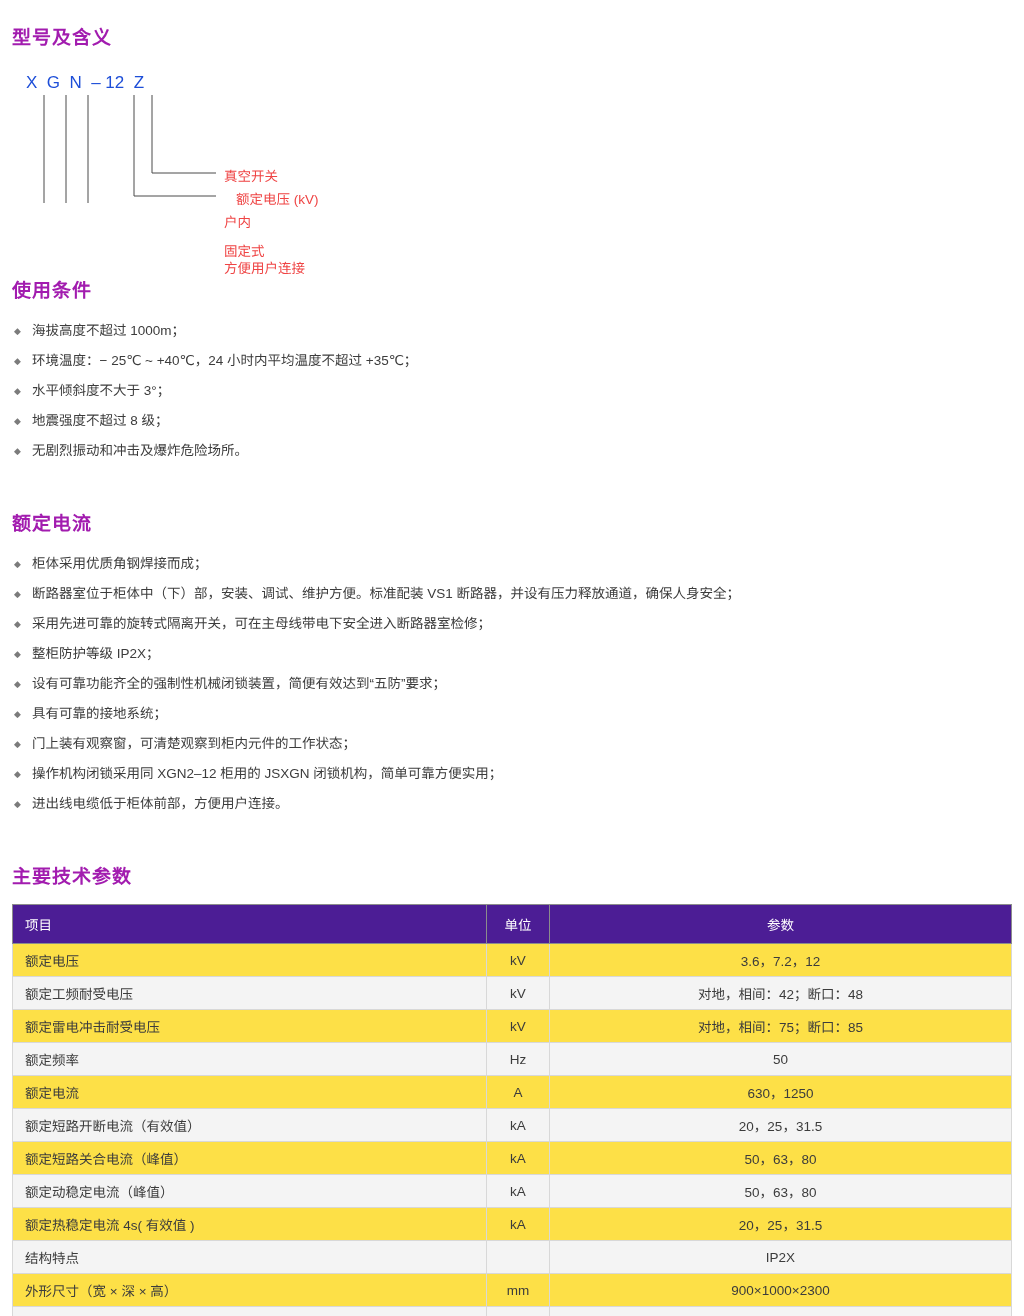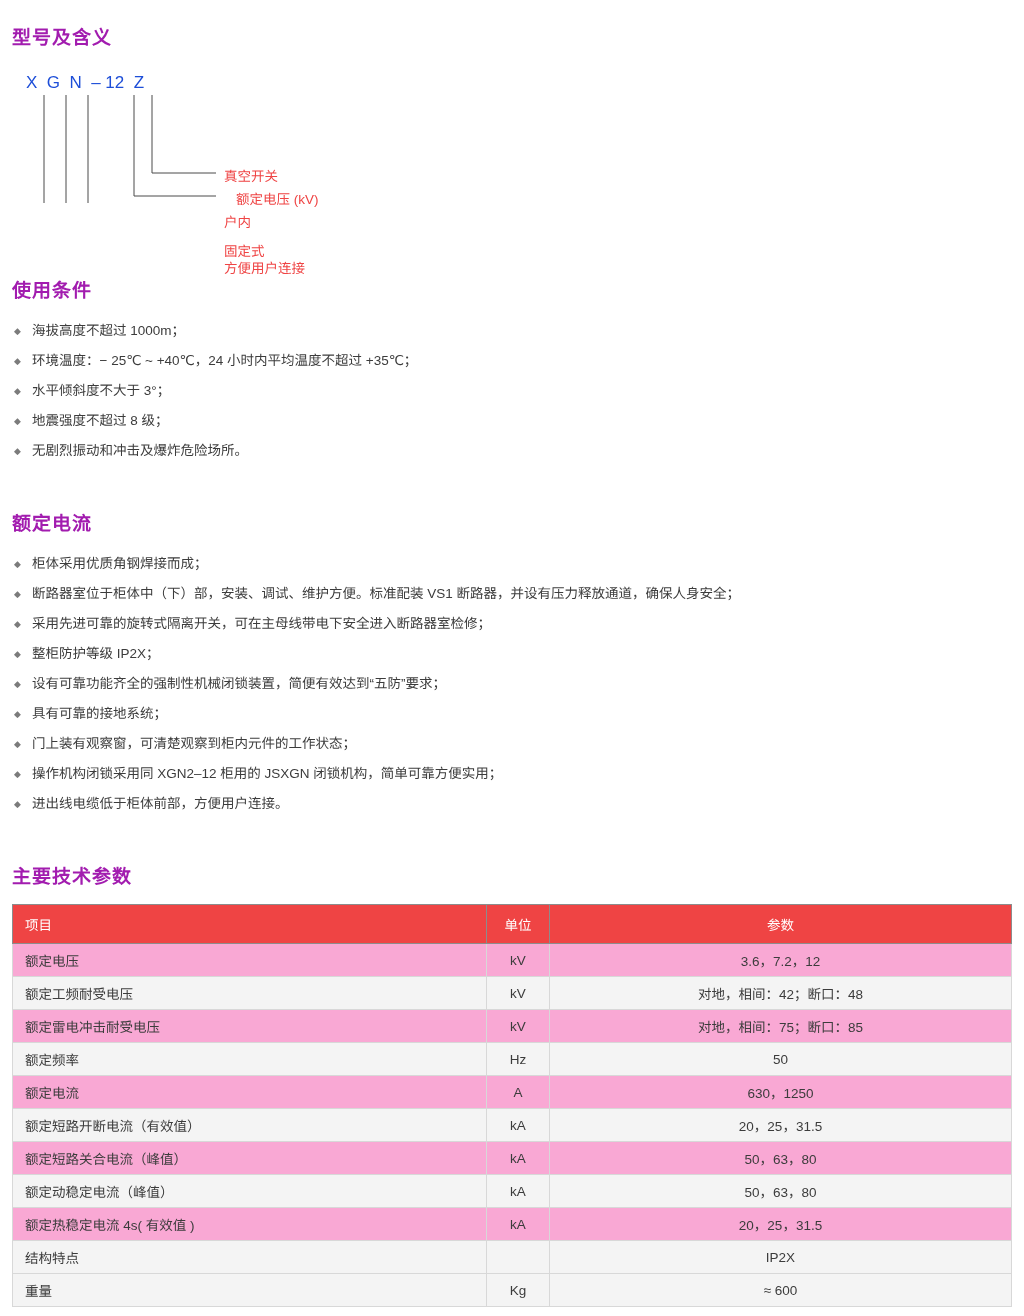--- a/index.html
+++ b/index.html
@@ -79,36 +79,36 @@
   }
 
   
   table.spec {
     border-collapse: collapse;
     width: 1000px;
     margin-top: 16px;
     font-size: 13.5px;
   }
   table.spec th {
-    background: #ef4444;
+    background: #4c1d95;
     color: #ffffff;
     font-weight: normal;
     height: 36px;
     border: 1px solid #8c8c8c;
   }
   table.spec td {
     height: 30px;
     border: 1px solid #d8d8d8;
     color: #3c3c3c;
   }
   table.spec .c-item { width: 460px; text-align: left; padding-left: 12px; }
   table.spec .c-unit { width: 60px; text-align: center; }
   table.spec .c-param { text-align: center; }
   table.spec tr.row-alt td { background: #f4f4f4; }
-  table.spec tr.row-plain td { background: #f9a8d4; }
+  table.spec tr.row-plain td { background: #fde047; }
 
   .gap-lg { height: 42px; }
   .gap-md { height: 30px; }
   .wrap { padding: 22px 12px 30px 12px; }
 </style>
 </head>
 <body>
 
 <div class="page">
   <div class="wrap">
@@ -217,20 +217,25 @@
         <tr class="row-plain">
           <td class="c-item">额定热稳定电流 4s( 有效值 )</td>
           <td class="c-unit">kA</td>
           <td class="c-param">20，25，31.5</td>
         </tr>
         <tr class="row-alt">
           <td class="c-item">结构特点</td>
           <td class="c-unit"></td>
           <td class="c-param">IP2X</td>
         </tr>
+        <tr class="row-plain">
+          <td class="c-item">外形尺寸（宽 × 深 × 高）</td>
+          <td class="c-unit">mm</td>
+          <td class="c-param">900×1000×2300</td>
+        </tr>
         <tr class="row-alt">
           <td class="c-item">重量</td>
           <td class="c-unit">Kg</td>
           <td class="c-param">≈ 600</td>
         </tr>
       </tbody>
     </table>
 
   </div>
 </div>

